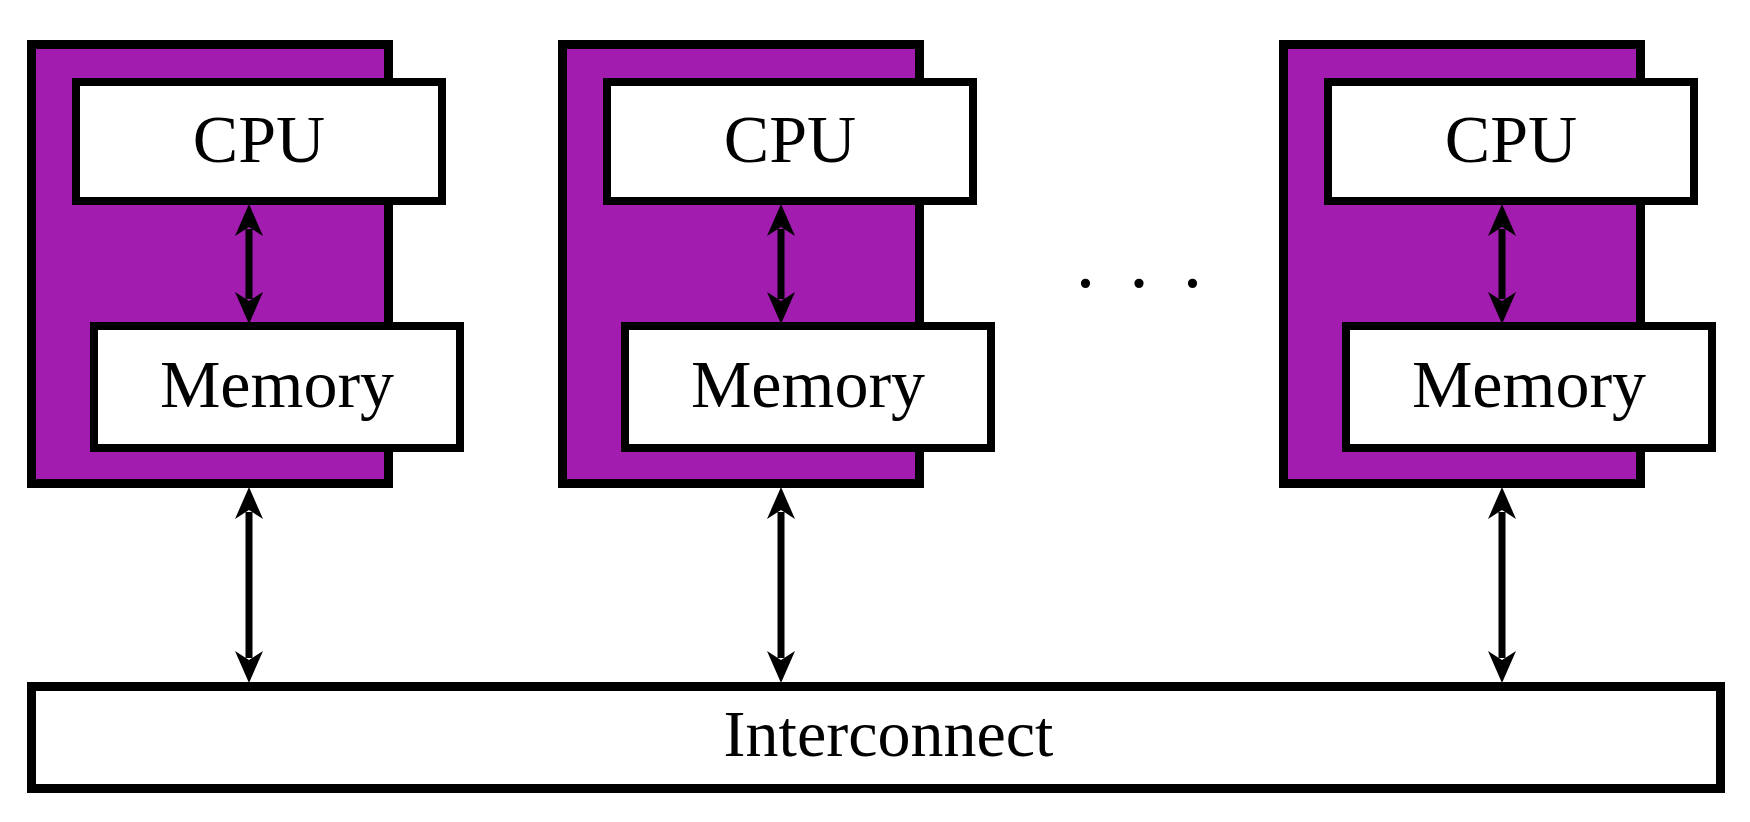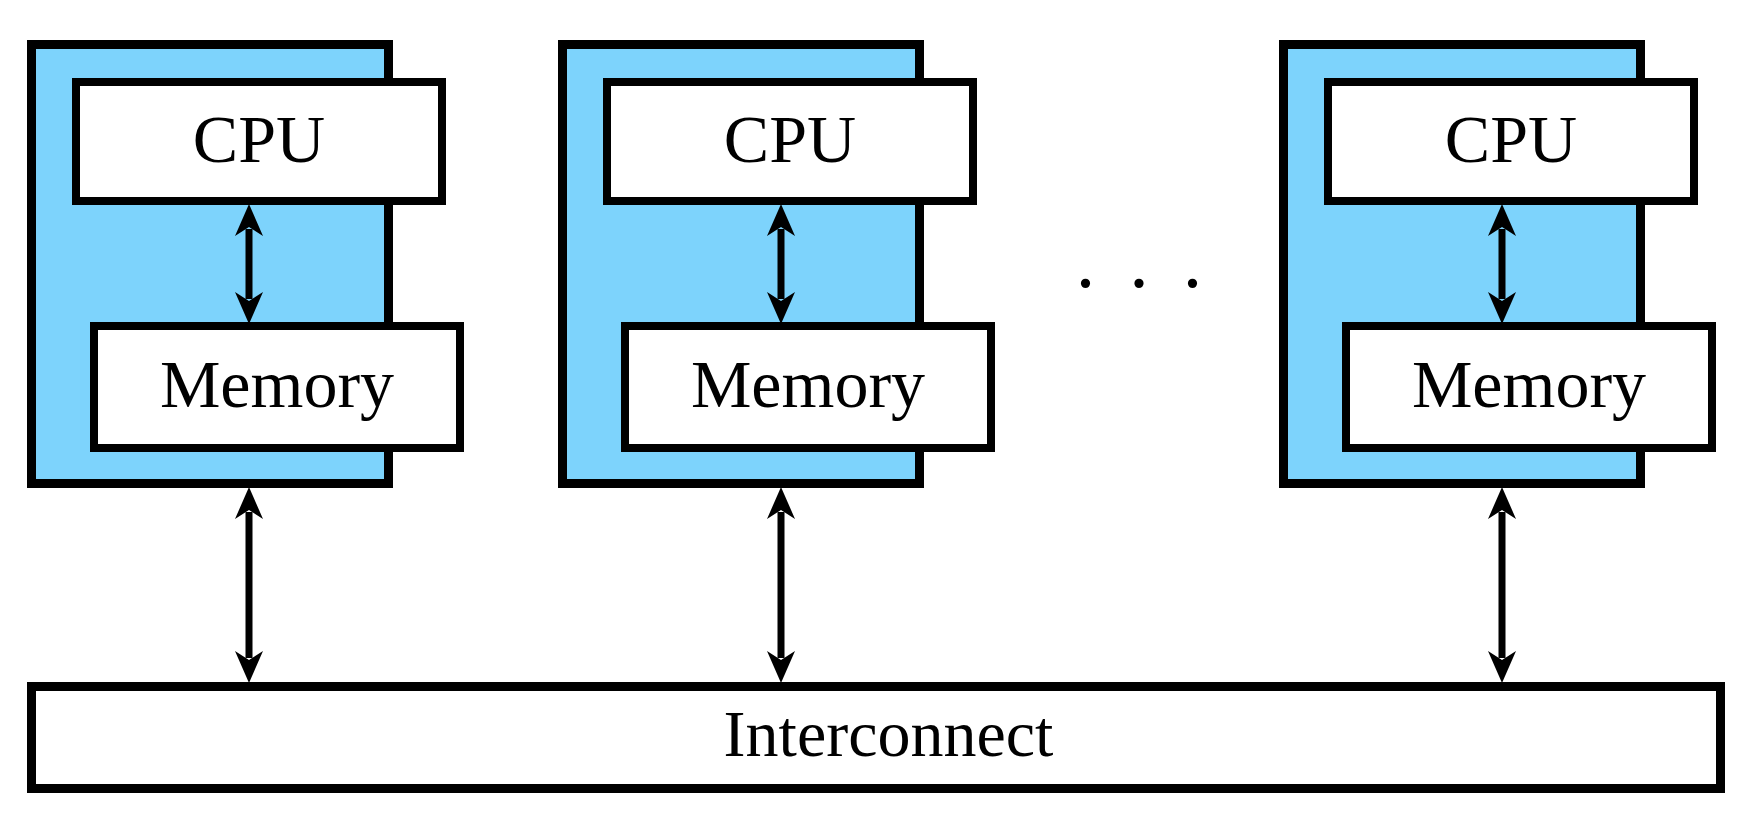--- a/index.html
+++ b/index.html
@@ -15,21 +15,21 @@
     font-family: "Liberation Serif", "DejaVu Serif", serif;
     color: #000000;
     overflow: hidden;
   }
   .node {
     position: absolute;
     top: 40px;
     width: 366px;
     height: 448px;
     border: 9px solid #000000;
-    background: #7dd3fc;
+    background: #a21caf;
     box-sizing: border-box;
     padding-left: 39px;
   }
   .node-1 { left: 27px; }
   .node-2 { left: 558px; }
   .node-3 { left: 1279px; }
   .inner-box {
     position: absolute;
     left: 36px;
     width: 374px;

